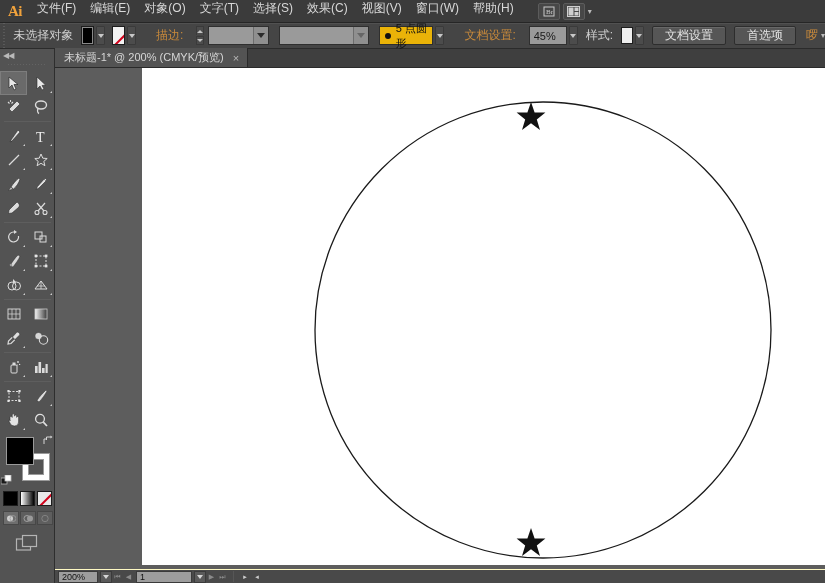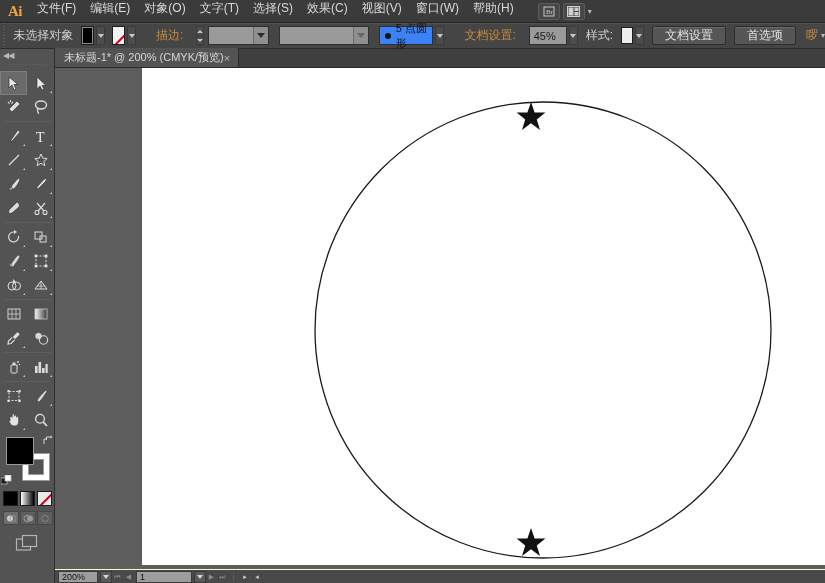--- a/index.html
+++ b/index.html
@@ -104,21 +104,21 @@
     position:absolute; right:0; top:0; bottom:0; width:15px;
     background:#8f8f8f; border-left:1px solid #6d6d6d;
     display:flex; align-items:center; justify-content:center;
   }
   .combo .arrow-box .tri { border-left:4px solid transparent; border-right:4px solid transparent; border-top:5px solid #2b2b2b; }
   .combo.w-stroke { width:90px; margin-left:4px; }
   .combo.w-profile { width:135px; margin-left:10px; color:#777; }
   .combo.w-profile .arrow-box .tri { border-top-color:#666; }
 
   .brushbox {
-    width:80px; height:19px; background:#3b82f6; border:1px solid #2f2f2f;
+    width:80px; height:19px; background:#eab308; border:1px solid #2f2f2f;
     display:flex; align-items:center; padding-left:5px;
     font-size:11px; color:#111; margin-left:10px;
   }
   .brushbox .dot { width:6px; height:6px; border-radius:50%; background:#111; margin-right:5px; flex:none; }
 
   .opacity-field {
     width:55px; height:19px; background:#9a9a9a; border:1px solid #2f2f2f;
     font-size:11px; color:#1a1a1a; display:flex; align-items:center;
     padding-left:4px; margin-left:5px; position:relative;
   }
@@ -135,21 +135,21 @@
 
   
   .tabbar {
     position:absolute; left:55px; top:49px; width:770px; height:19px;
     background:#3f3f3f; border-bottom:1px solid #2a2a2a;
     display:flex; align-items:flex-end;
   }
   .doctab {
     height:19px; padding:0 8px 0 9px;
     background:#535353; border-right:1px solid #2a2a2a;
-    display:flex; align-items:center; 
+    display:flex; align-items:center; gap:9px;
     font-size:11px; color:#d6d6d6; white-space:nowrap;
   }
   .doctab .x { font-size:11px; color:#b6b6b6; }
 
   
   .toolbox {
     position:absolute; left:0; top:49px; width:55px; height:534px;
     background:#535353; border-right:1px solid #2e2e2e;
   }
   .tb-head {

